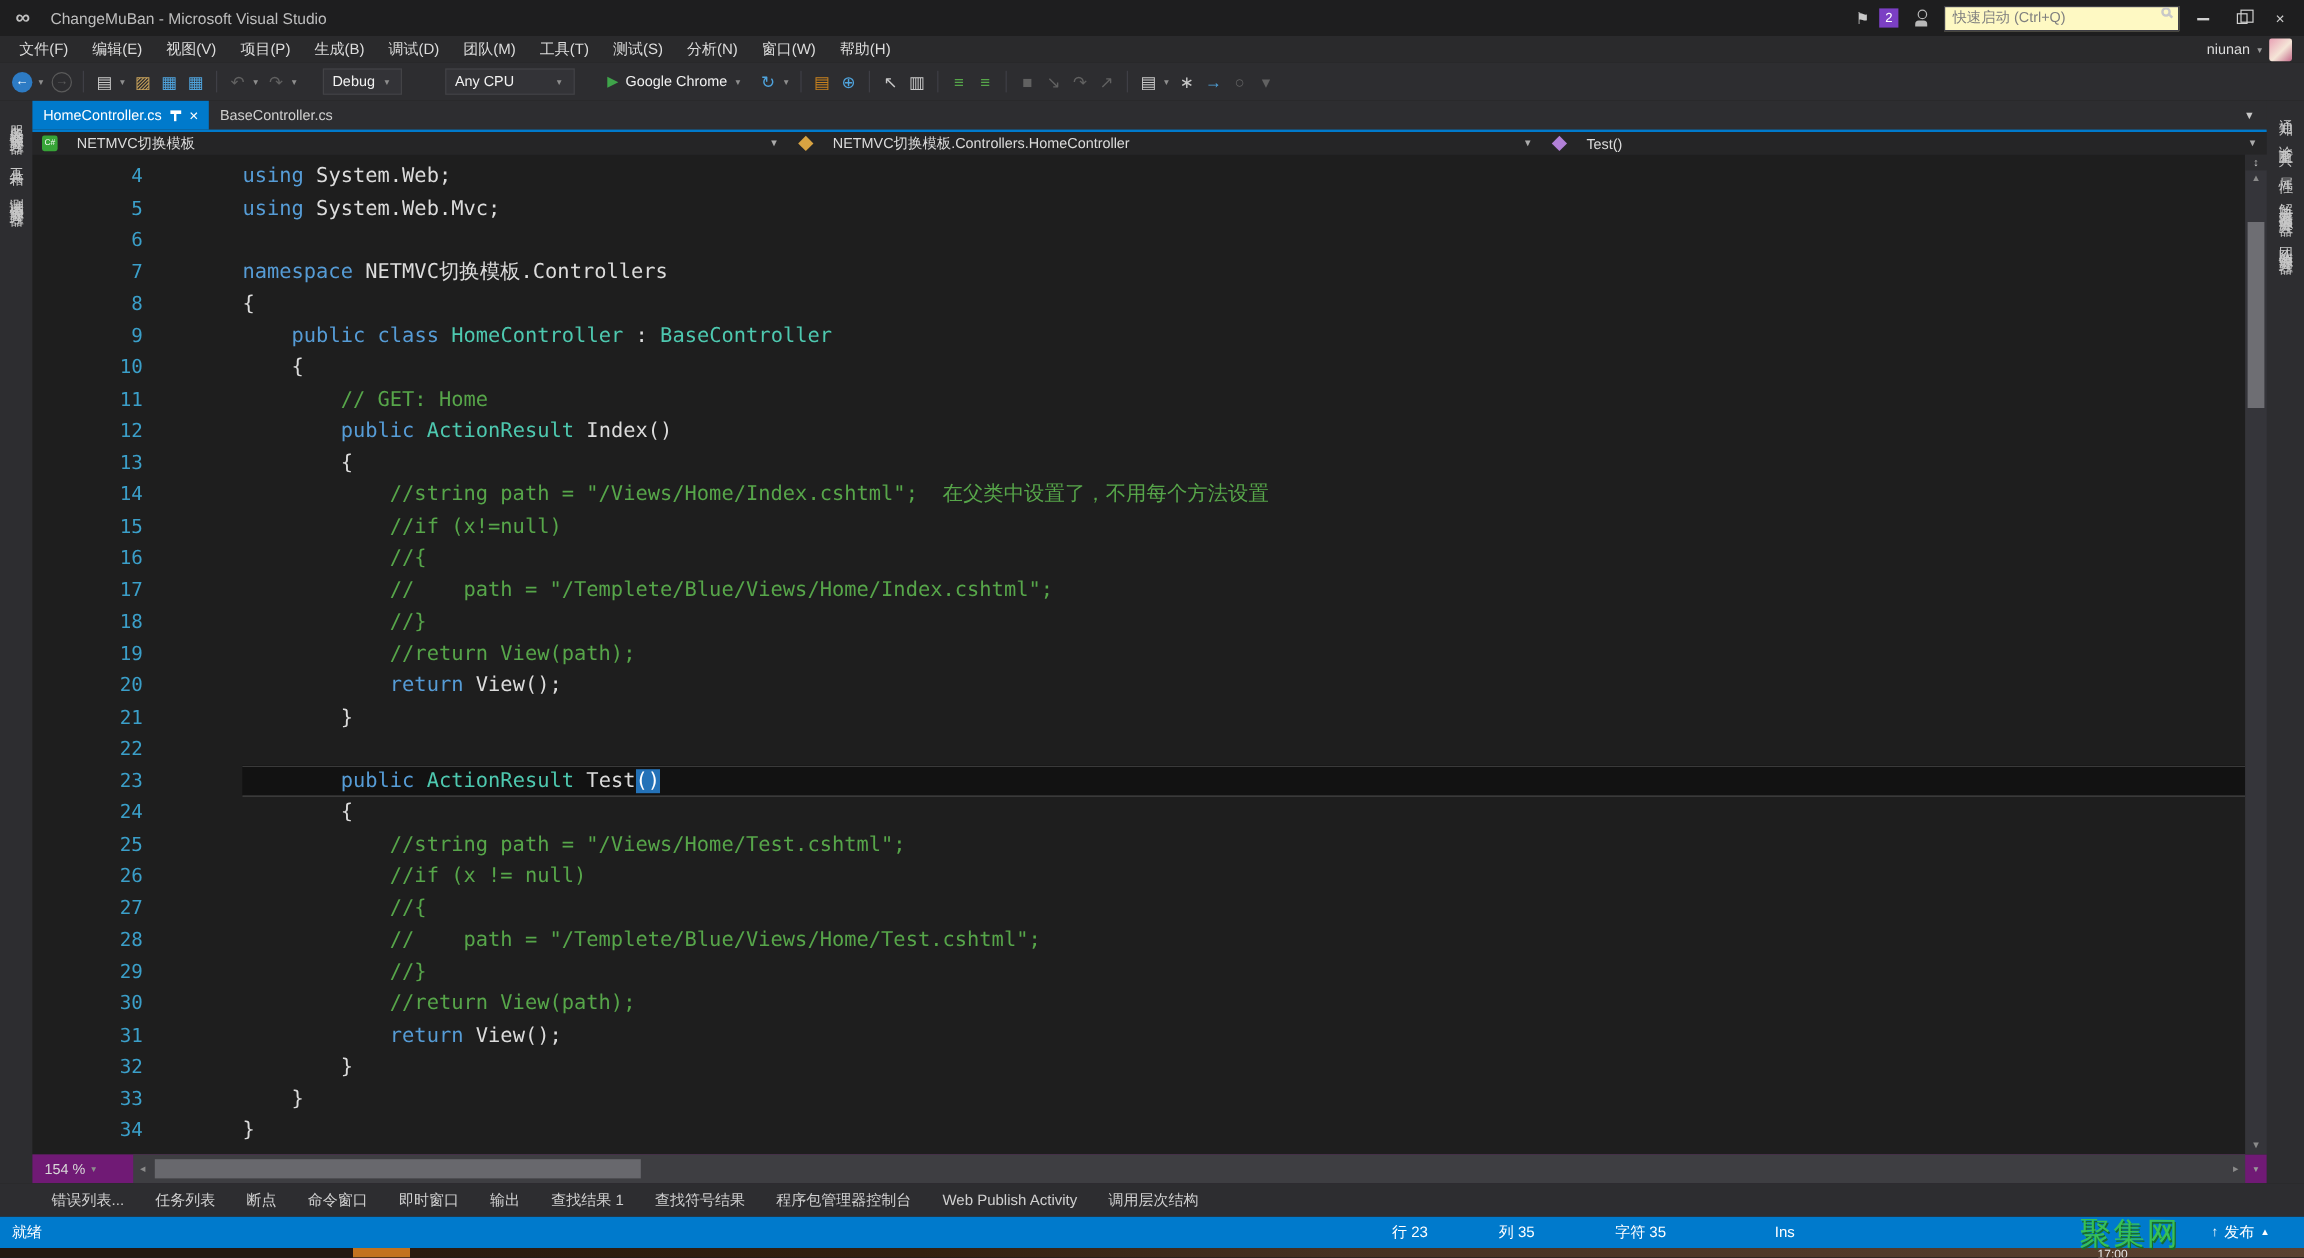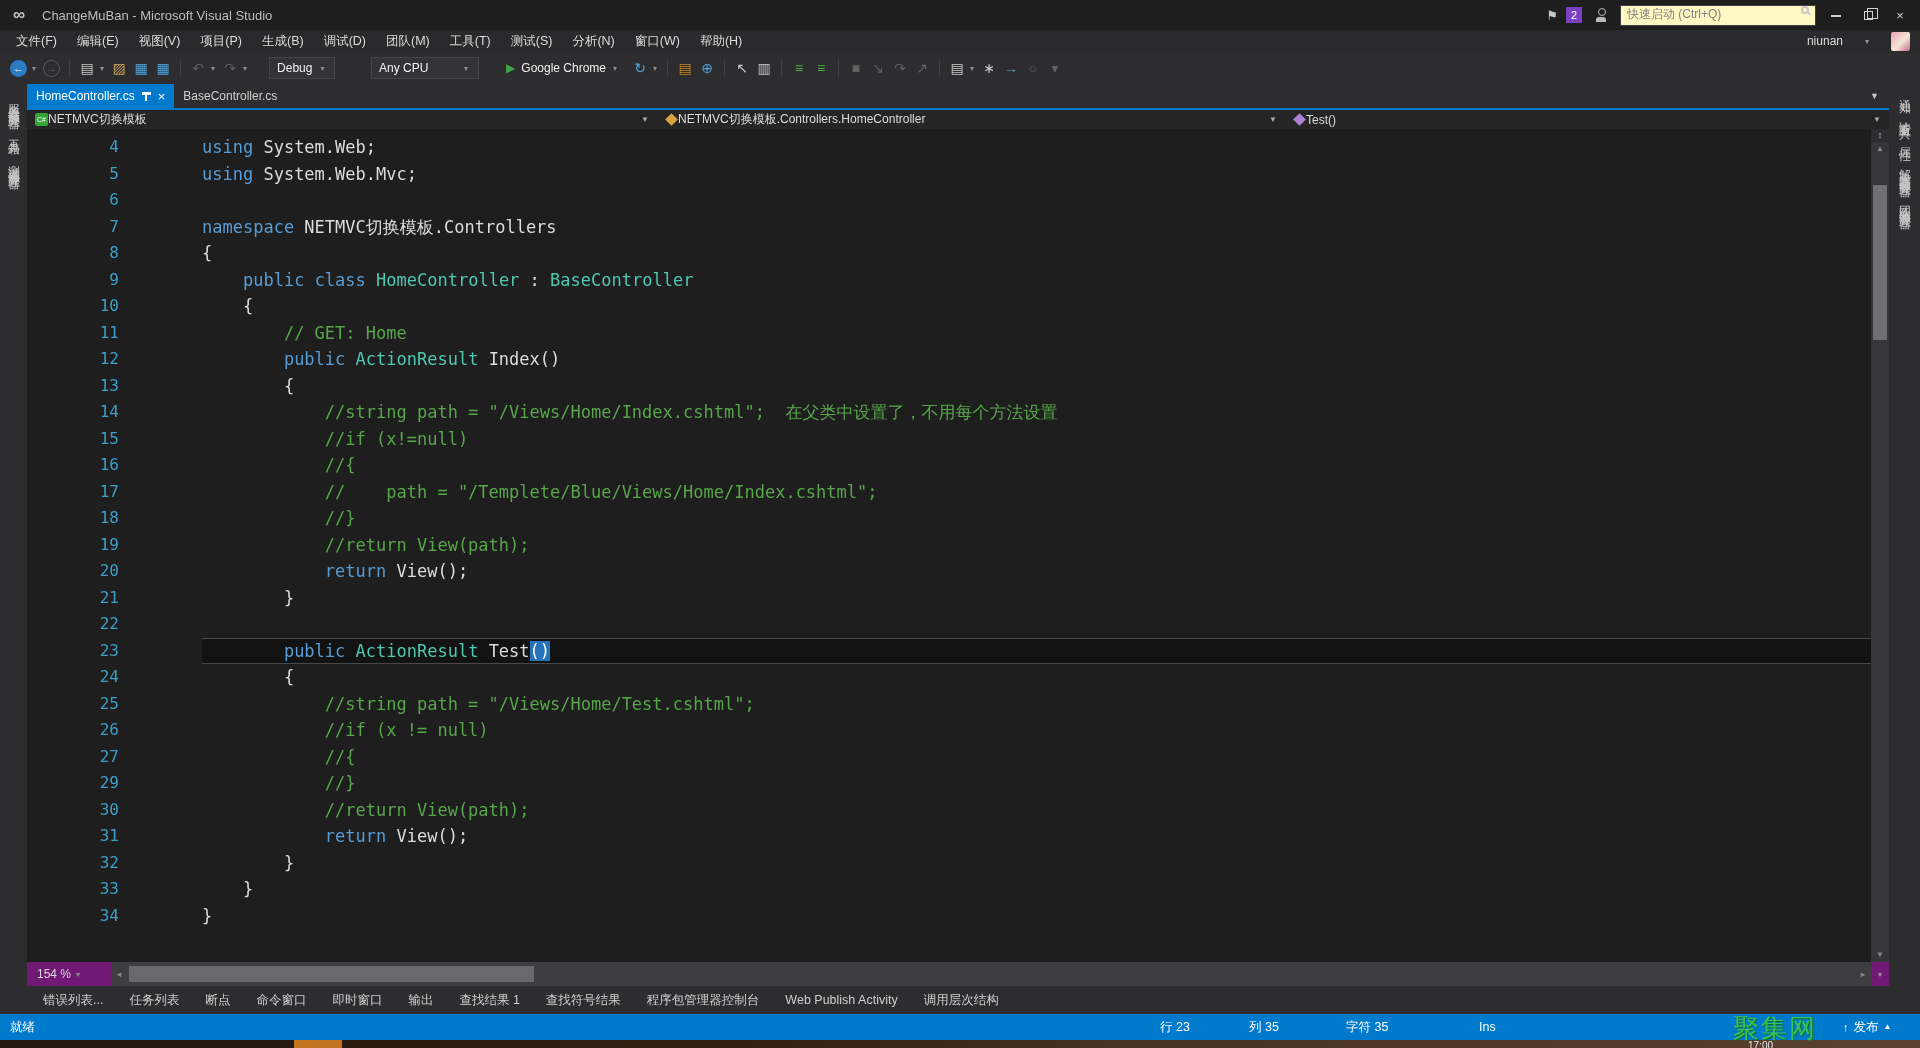--- a/index.html
+++ b/index.html
@@ -24,21 +24,21 @@
   .mag::after{content:"";position:absolute;width:5px;height:2px;background:#C8C8C8;
               transform:rotate(45deg);right:-4px;bottom:-2px}
   .wbtn{width:24px;text-align:center;color:#D0D0D0;font-size:13px;cursor:default}
   .restore{display:inline-block;width:9px;height:9px;border:1px solid #D0D0D0;position:relative}
   .restore::before{content:"";position:absolute;top:-4px;left:2px;width:9px;height:9px;border:1px solid #D0D0D0}
   .minline{display:inline-block;width:10px;height:2px;background:#D0D0D0;vertical-align:middle}
   
   .menubar{position:absolute;top:30px;left:0;right:0;height:22px;background:#2A2A2C;
            display:flex;align-items:center;padding:0 6px}
   .menu-item{padding:0 10px;color:#DCDCDC;font-size:12.5px;cursor:default}
-  .usercluster{margin-left:auto;display:flex;align-items:center;gap:22px;padding-right:4px}
+  .usercluster{margin-left:auto;display:flex;align-items:center;gap:6px;padding-right:4px}
   .uname{color:#DCDCDC;font-size:12px}
   .ucaret{color:#9A9A9A;font-size:8px}
   .avatar{width:19px;height:19px;border-radius:2px;background:linear-gradient(135deg,#E8A0B4,#F5E6D8 55%,#C46A8A)}
   
   .toolbar{position:absolute;top:52px;left:0;right:0;height:32px;background:#2D2D30;
            display:flex;align-items:center;padding:0 8px;gap:2px}
   .tbtn{display:inline-flex;align-items:center;justify-content:center;min-width:20px;height:22px;
         color:#C8C8C8;font-size:14px;cursor:default}
   .tbtn.circ{background:#2D7BC4;color:#fff;border-radius:50%;min-width:17px;width:17px;height:17px;
              font-size:11px;margin:0 2px}
@@ -70,21 +70,21 @@
   .etab{height:24px;display:flex;align-items:center;padding:0 9px;font-size:12px;color:#D0D0D0;
         gap:7px;cursor:default;white-space:nowrap}
   .etab.active{background:#007ACC;color:#fff}
   .pin{display:inline-block;width:9px;height:11px;position:relative}
   .pin::before{content:"";position:absolute;top:1px;left:0;width:9px;height:3px;background:#fff}
   .pin::after{content:"";position:absolute;top:4px;left:3.5px;width:2px;height:6px;background:#fff}
   .tclose{color:#fff;font-size:13px}
   .tab-overflow{margin-left:auto;align-self:center;color:#C8C8C8;font-size:9px;padding-right:10px}
   
   .bc{height:19px;background:#252526;display:flex;align-items:center;font-size:12px;color:#DCDCDC}
-  .bcseg{display:flex;align-items:center;gap:0;padding:0 8px;height:100%}
+  .bcseg{display:flex;align-items:center;gap:16px;padding:0 8px;height:100%}
   .bcseg .bccaret{margin-left:auto;color:#ABABAB;font-size:8px}
   .seg1{width:630px}
   .seg2{width:628px}
   .seg3{flex:1}
   .ic-proj{width:13px;height:13px;background:#37A437;color:#fff;font-size:7px;line-height:13px;
            text-align:center;border-radius:2px;flex:none}
   .ic-class{width:9px;height:9px;background:#D8A342;transform:rotate(45deg);flex:none;margin:0 2px}
   .ic-method{width:9px;height:9px;background:#B180D7;transform:rotate(45deg);flex:none;margin:0 2px}
   
   .ewrap{flex:1;display:flex;min-height:0}
@@ -280,20 +280,21 @@
           <div class="cl"><span class="ln">18</span><span class="gap"></span><span class="cd"><span class="tk-p">            </span><span class="tk-c">//}</span></span></div>
           <div class="cl"><span class="ln">19</span><span class="gap"></span><span class="cd"><span class="tk-p">            </span><span class="tk-c">//return View(path);</span></span></div>
           <div class="cl"><span class="ln">20</span><span class="gap"></span><span class="cd"><span class="tk-p">            </span><span class="tk-k">return</span><span class="tk-p"> View();</span></span></div>
           <div class="cl"><span class="ln">21</span><span class="gap"></span><span class="cd"><span class="tk-p">        }</span></span></div>
           <div class="cl"><span class="ln">22</span><span class="gap"></span><span class="cd"><span class="tk-p"></span></span></div>
           <div class="cl cur"><span class="ln">23</span><span class="gap"></span><span class="cd"><span class="tk-p">        </span><span class="tk-k">public</span><span class="tk-p"> </span><span class="tk-t">ActionResult</span><span class="tk-p"> Test</span><span class="tk-b">()</span></span></div>
           <div class="cl"><span class="ln">24</span><span class="gap"></span><span class="cd"><span class="tk-p">        {</span></span></div>
           <div class="cl"><span class="ln">25</span><span class="gap"></span><span class="cd"><span class="tk-p">            </span><span class="tk-c">//string path = "/Views/Home/Test.cshtml";</span></span></div>
           <div class="cl"><span class="ln">26</span><span class="gap"></span><span class="cd"><span class="tk-p">            </span><span class="tk-c">//if (x != null)</span></span></div>
           <div class="cl"><span class="ln">27</span><span class="gap"></span><span class="cd"><span class="tk-p">            </span><span class="tk-c">//{</span></span></div>
+          <div class="cl"><span class="ln">28</span><span class="gap"></span><span class="cd"><span class="tk-p">            </span><span class="tk-c">//    path = "/Templete/Blue/Views/Home/Test.cshtml";</span></span></div>
           <div class="cl"><span class="ln">29</span><span class="gap"></span><span class="cd"><span class="tk-p">            </span><span class="tk-c">//}</span></span></div>
           <div class="cl"><span class="ln">30</span><span class="gap"></span><span class="cd"><span class="tk-p">            </span><span class="tk-c">//return View(path);</span></span></div>
           <div class="cl"><span class="ln">31</span><span class="gap"></span><span class="cd"><span class="tk-p">            </span><span class="tk-k">return</span><span class="tk-p"> View();</span></span></div>
           <div class="cl"><span class="ln">32</span><span class="gap"></span><span class="cd"><span class="tk-p">        }</span></span></div>
           <div class="cl"><span class="ln">33</span><span class="gap"></span><span class="cd"><span class="tk-p">    }</span></span></div>
           <div class="cl"><span class="ln">34</span><span class="gap"></span><span class="cd"><span class="tk-p">}</span></span></div>
         </div>
       <div class="vscroll">
         <div class="vsplit">↕</div>
         <div class="varr">▲</div>

